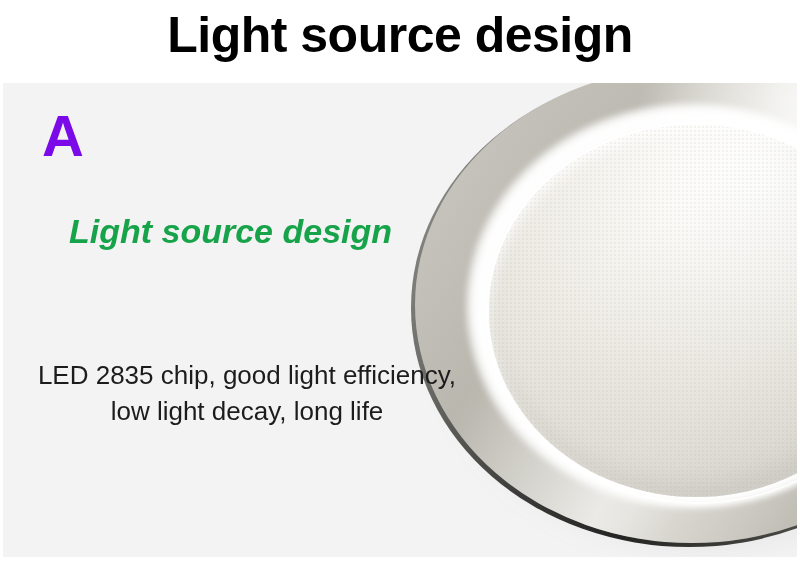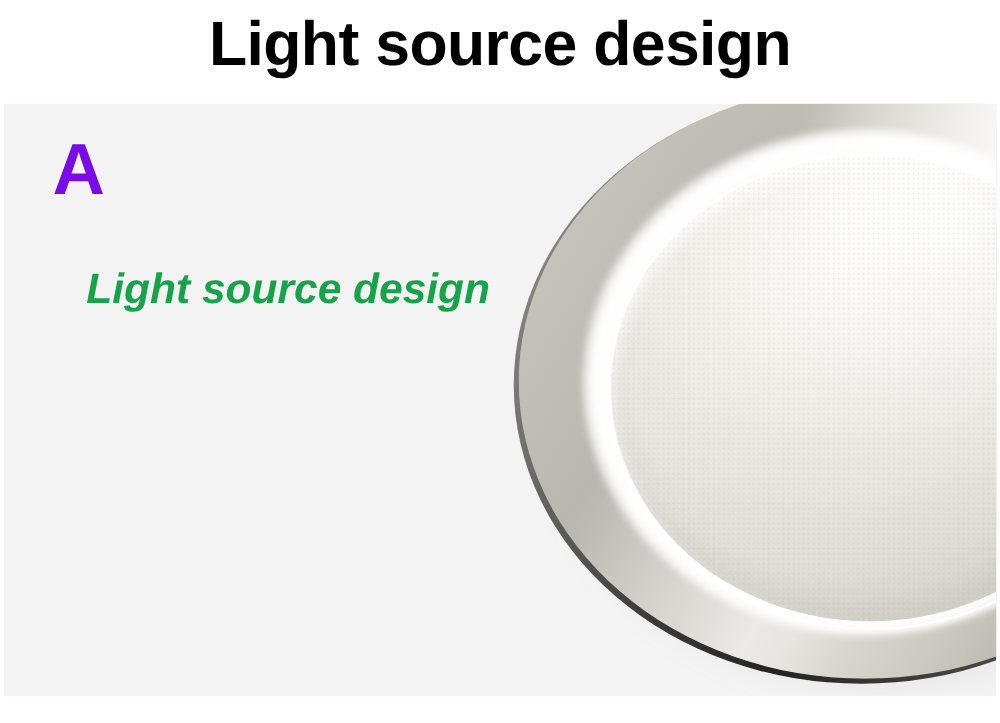--- a/index.html
+++ b/index.html
@@ -298,18 +298,22 @@
       <div class="lamp-diffuser-shade"></div>
       <div class="lamp-inner-line"></div>
     </div>
 
     <div class="text-layer">
 
       <div class="section-letter">A</div>
 
       <div class="section-subtitle">Light source design</div>
 
+      <div class="section-body">
+        <span class="body-line">LED 2835 chip, good light efficiency,</span>
+        <span class="body-line">low light decay, long life</span>
+      </div>
 
     </div>
 
   </div>
 
 </div>
 
 </body></html>

